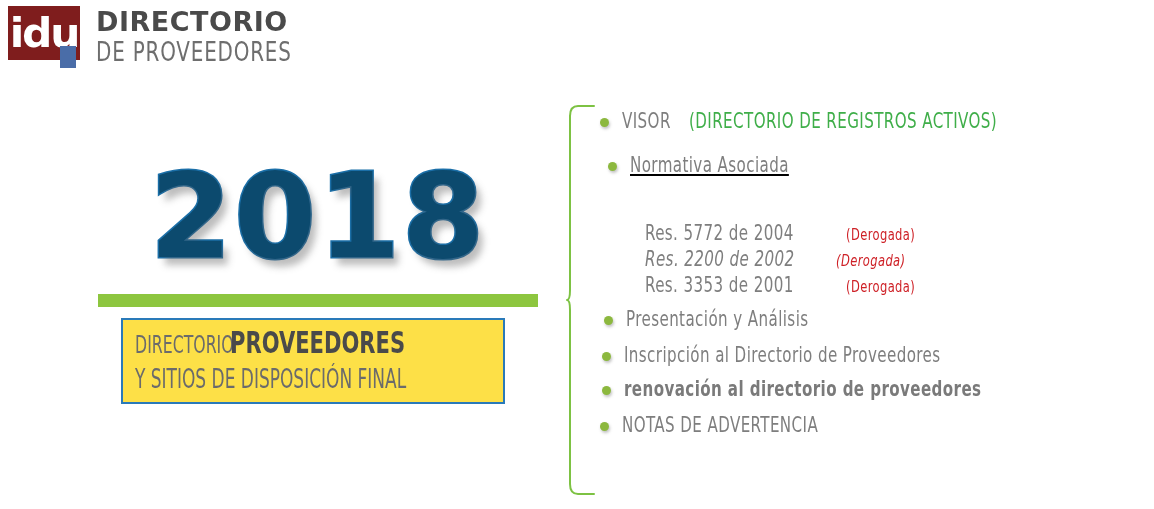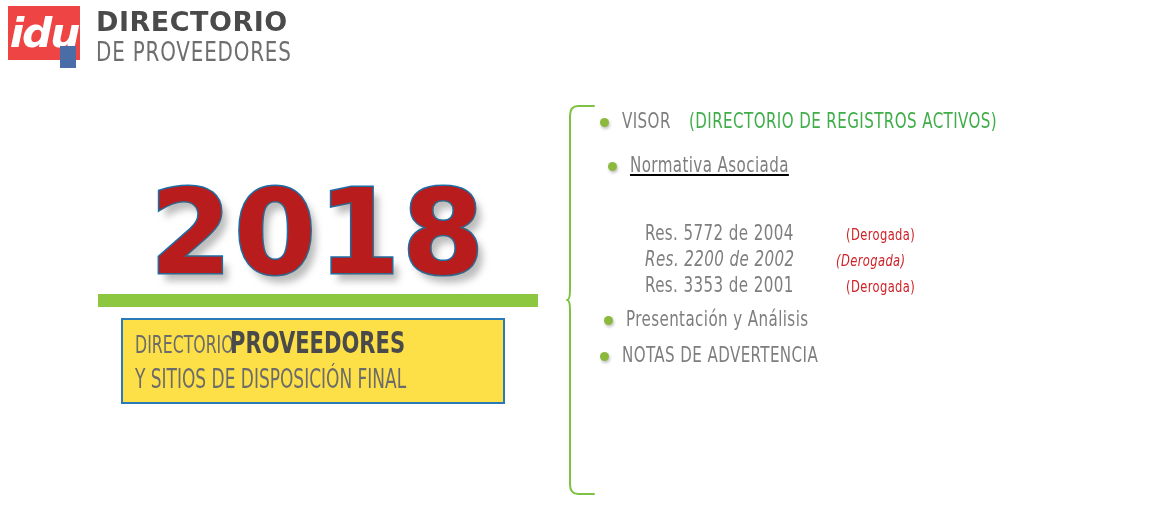--- a/index.html
+++ b/index.html
@@ -21,23 +21,22 @@
     position: absolute;
     left: 8px;
     top: 6px;
     display: flex;
     align-items: flex-start;
   }
   #brand-mark {
     position: relative;
     width: 72px;
     height: 54px;
-    background: #ef4444;
+    background: #7f1d1d;
     flex: 0 0 auto;
-    font-style: italic;
   }
   #brand-mark .idu {
     position: absolute;
     left: 0;
     top: 0;
     width: 72px;
     height: 54px;
     color: #ffffff;
     font-family: "DejaVu Sans", sans-serif;
     font-weight: bold;
@@ -76,28 +75,28 @@
     line-height: 30px;
     transform: scaleX(0.82);
     transform-origin: left top;
     white-space: nowrap;
   }
 
   
   #year {
     position: absolute;
     left: 98px;
-    top: 168px;
+    top: 152px;
     width: 440px;
     text-align: center;
     font-family: "DejaVu Sans", sans-serif;
     font-weight: bold;
     font-size: 118px;
     line-height: 128px;
-    color: #b91c1c;
+    color: #0c4a6e;
     -webkit-text-stroke: 3px #1B6FA8;
     paint-order: stroke fill;
     text-shadow: 6px 8px 7px rgba(90,90,90,0.40);
     letter-spacing: 2px;
   }
   #green-bar {
     position: absolute;
     left: 98px;
     top: 294px;
     width: 440px;
@@ -267,20 +266,28 @@
     <span class="txt">Res. 3353 de 2001</span>
     <span class="sp"></span>
     <span class="txt red">(Derogada)</span>
   </div>
 
   <div class="row r3">
     <span class="bullet"></span>
     <span class="txt">Presentación y Análisis</span>
   </div>
 
-
+  <div class="row r4">
+    <span class="bullet"></span>
+    <span class="txt">Inscripción al Directorio de Proveedores</span>
+  </div>
+
+  <div class="row r5">
+    <span class="bullet"></span>
+    <span class="txt heavy">renovación al directorio de proveedores</span>
+  </div>
 
   <div class="row r6">
     <span class="bullet"></span>
     <span class="txt">NOTAS DE ADVERTENCIA</span>
   </div>
 
 </div>
 
 </body></html>

